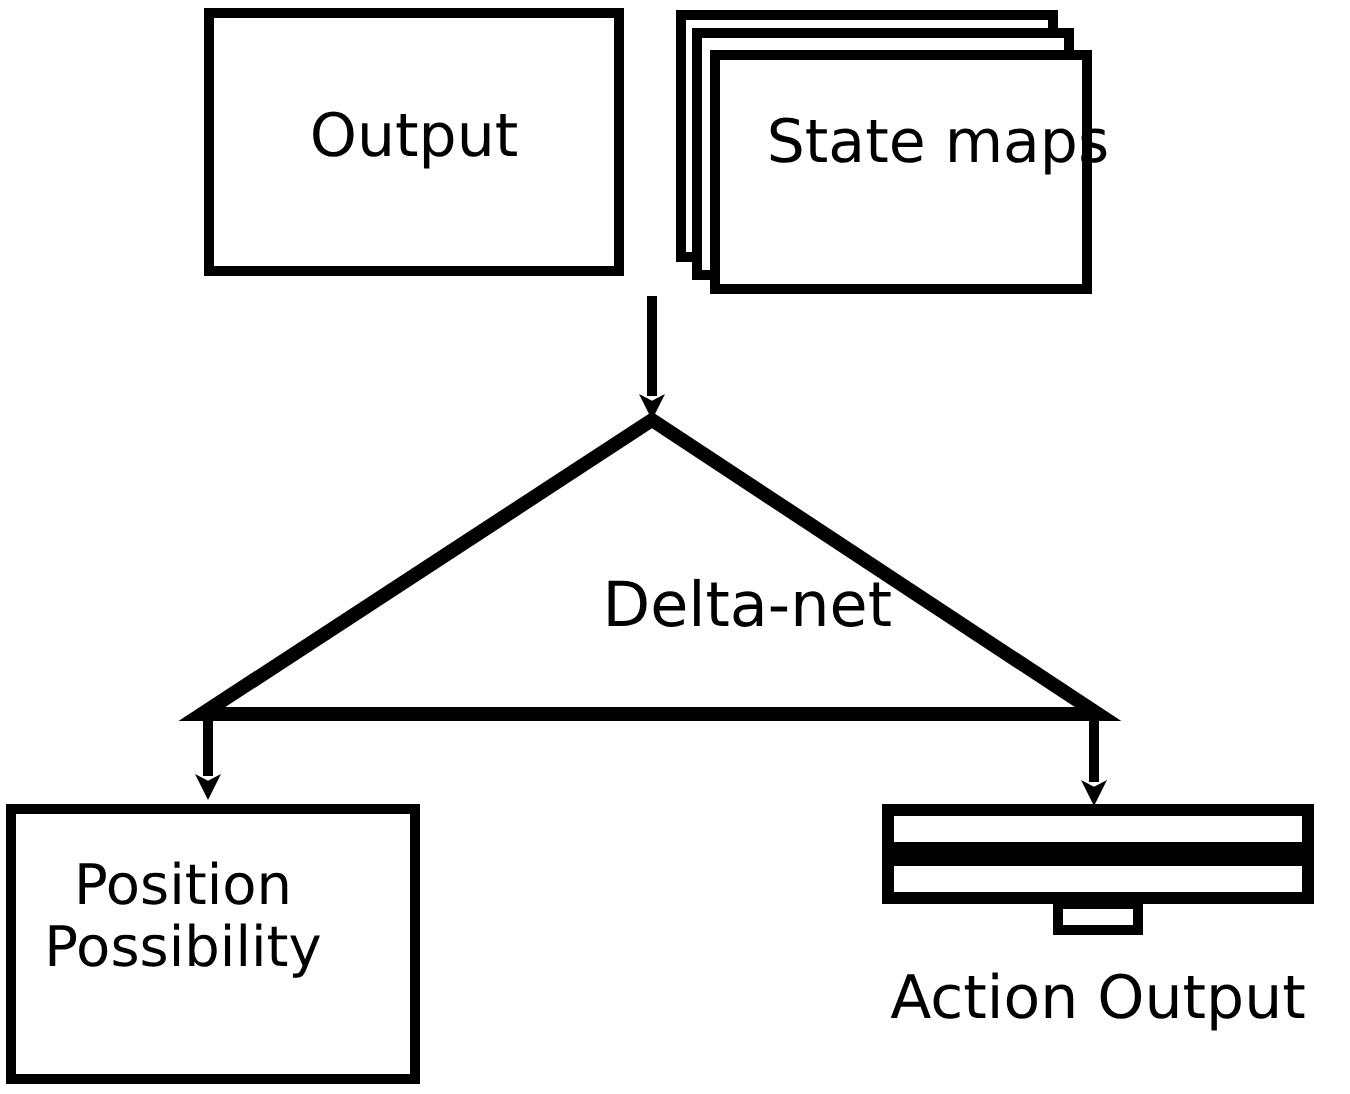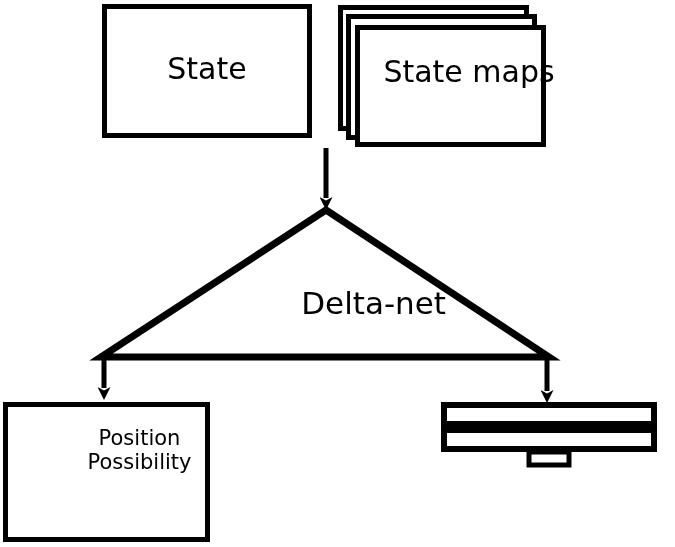--- a/index.html
+++ b/index.html
@@ -47,22 +47,21 @@
     left: 206px;
     top: 286px;
     width: 240px;
     font-size: 31px;
     text-align: right;
   }
   #position-possibility-label {
     left: 3px;
     top: 427px;
     width: 177px;
-    font-size: 21px;
-    margin-left: 48px;
+    font-size: 28px;
   }
   #action-output-label {
     left: 429px;
     top: 483px;
     width: 240px;
     font-size: 30px;
   }
 </style>
 </head>
 <body>
@@ -93,23 +92,24 @@
 
     <rect x="5.5" y="404.5" width="202" height="135" fill="#ffffff" stroke="#000000" stroke-width="5"></rect>
 
     <rect x="444" y="405" width="210" height="19" fill="#ffffff" stroke="#000000" stroke-width="6"></rect>
 
     <rect x="444" y="430" width="210" height="19" fill="#ffffff" stroke="#000000" stroke-width="6"></rect>
 
     <rect x="529" y="452" width="40" height="13" fill="#ffffff" stroke="#000000" stroke-width="5"></rect>
   </svg>
 
-  <div class="box-label" id="image-label">State</div>
+  <div class="box-label" id="image-label">Output</div>
 
   <div class="box-label" id="state-maps-label">State maps</div>
 
   <div class="box-label" id="delta-net-label">Delta-net</div>
 
   <div class="box-label" id="position-possibility-label">Position
 Possibility</div>
 
+  <div class="box-label" id="action-output-label">Action Output</div>
 
 </div>
 
 </body></html>

